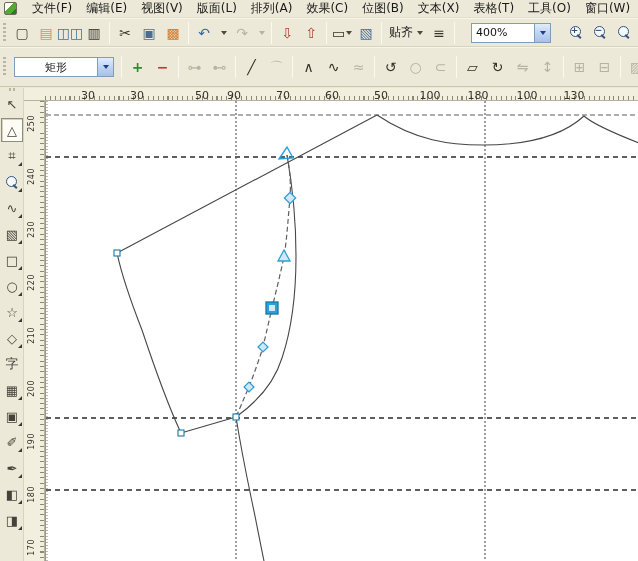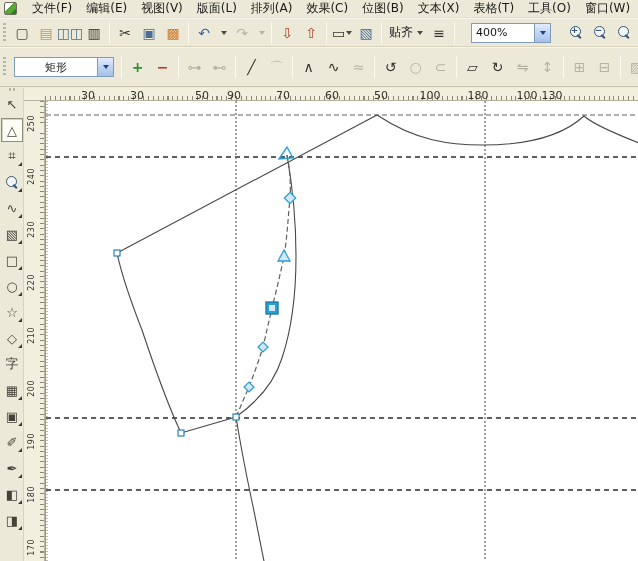--- a/index.html
+++ b/index.html
@@ -357,21 +357,21 @@
     <span class="hnum" style="left:64px">30</span>
     <span class="hnum" style="left:113px">30</span>
     <span class="hnum" style="left:178px">50</span>
     <span class="hnum" style="left:210px">90</span>
     <span class="hnum" style="left:259px">70</span>
     <span class="hnum" style="left:308px">60</span>
     <span class="hnum" style="left:357px">50</span>
     <span class="hnum" style="left:406px">100</span>
     <span class="hnum" style="left:454px">180</span>
     <span class="hnum" style="left:503px">100</span>
-    <span class="hnum" style="left:528px">130</span>
+    <span class="hnum" style="left:550px">130</span>
   </div>
   <div class="vruler">
     <div class="ticks"></div>
     <span class="vnum" style="top:14px">250</span>
     <span class="vnum" style="top:67px">240</span>
     <span class="vnum" style="top:120px">230</span>
     <span class="vnum" style="top:173px">220</span>
     <span class="vnum" style="top:226px">210</span>
     <span class="vnum" style="top:279px">200</span>
     <span class="vnum" style="top:332px">190</span>

